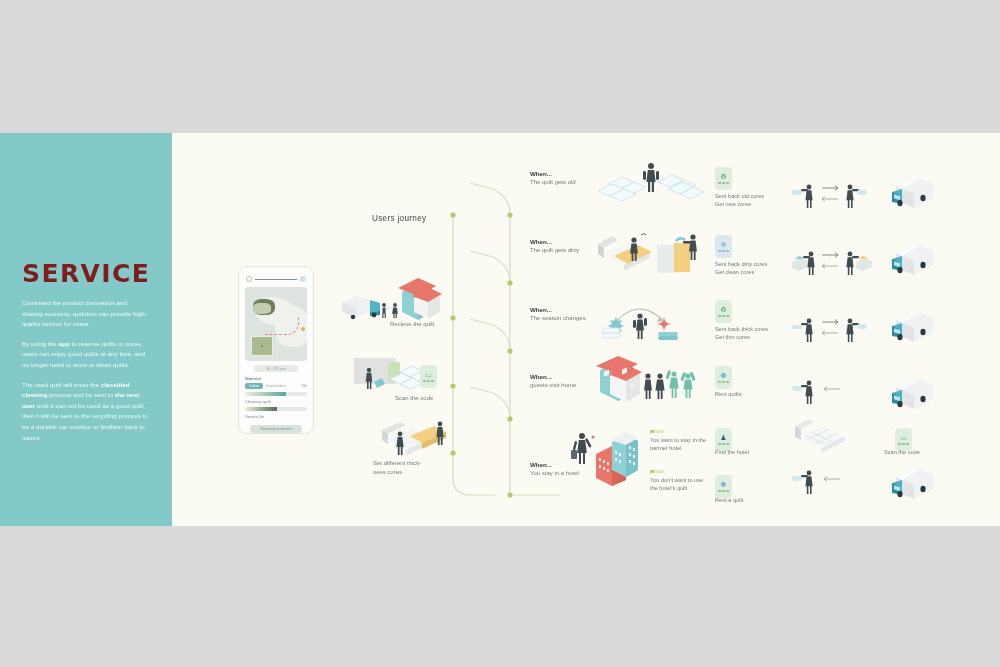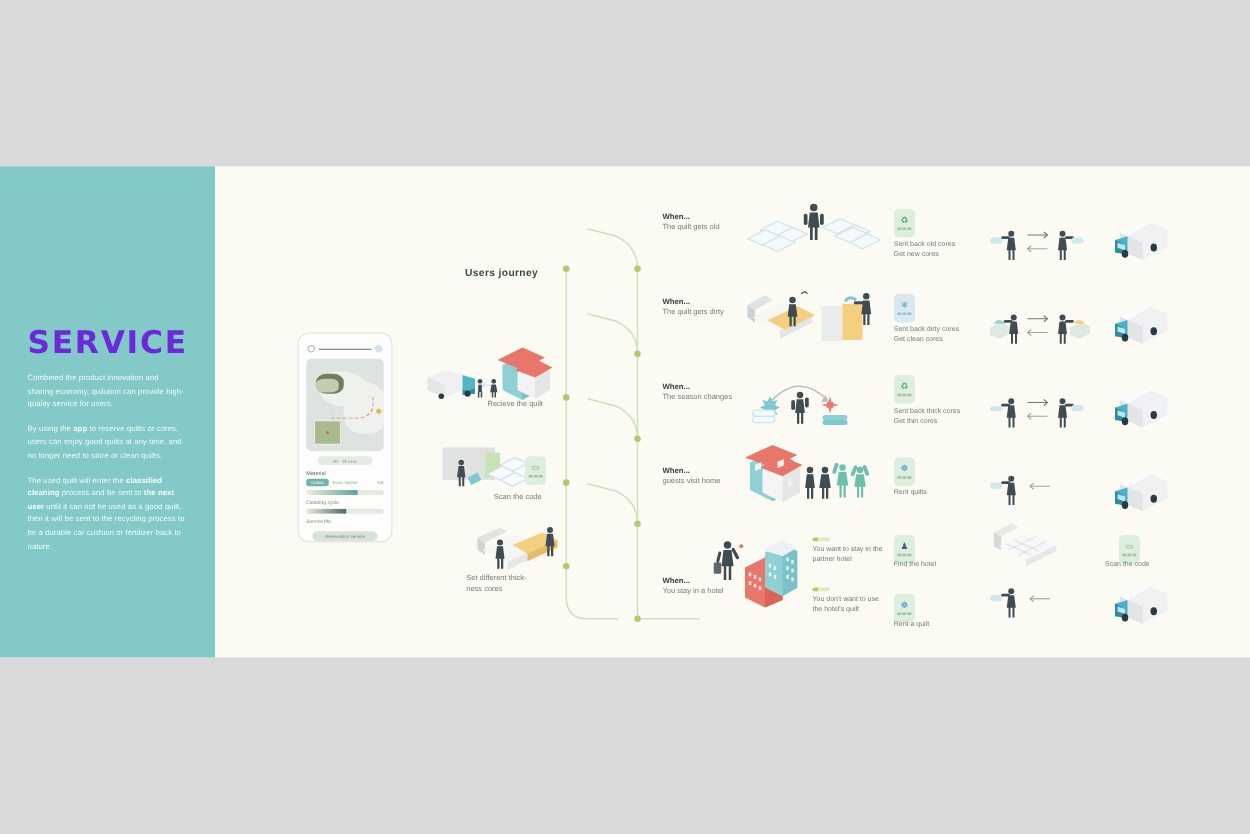--- a/index.html
+++ b/index.html
@@ -20,21 +20,21 @@
   
   .sidebar {
     position: absolute; left: 0; top: 133px;
     width: 172px; height: 393px;
     background: #82c9c8;
     padding: 0 18px;
   }
   .sidebar-title {
     position: absolute; left: 22px; top: 126px;
     font-size: 25px; font-weight: 800; letter-spacing: 1.4px;
-    color: #6d28d9; font-family: "DejaVu Sans", sans-serif; text-align: right;
+    color: #7f1d1d; font-family: "DejaVu Sans", sans-serif; text-align: right;
   }
   .sidebar-body { position: absolute; left: 22px; top: 165px; width: 126px; }
   .sidebar-body p {
     color: #f2faf9; font-size: 6.2px; line-height: 10.6px;
     margin-bottom: 9px; letter-spacing: .06px;
   }
   .sidebar-body b { font-weight: 700; color: #ffffff; }
 
   
   .phone {
@@ -79,21 +79,21 @@
   .ph-bar.b1 i { width: 66%; background: linear-gradient(90deg,#eef0d8,#5aa3a0); }
   .ph-bar.b2 i { width: 52%; background: linear-gradient(90deg,#e9eed6,#4c6b62); }
   .ph-lbl { font-size: 4px; color: #7a8a80; margin-top: 3px; }
   .ph-btn { margin: 6px auto 0; width: 52px; height: 8px; border-radius: 4px;
     background: #d8e2dd; color: #7d8e87; font-size: 3.6px;
     display: flex; align-items: center; justify-content: center; }
 
   
   .journey-title {
     position: absolute; left: 372px; top: 214px;
-    font-size: 8.2px; font-weight: 700; color: #3d4a4a; letter-spacing: .3px;
+    font-size: 8.2px; font-weight: 400; color: #3d4a4a; letter-spacing: .3px;
   }
   .cap { position: absolute; font-size: 6px; color: #6f7d78; line-height: 8.6px; }
   .when { position: absolute; font-size: 6px; line-height: 9px; color: #6f7d78; }
   .when b { display: block; color: #333f3f; font-weight: 700; font-size: 6.2px; }
   .cardcap { position: absolute; font-size: 5.6px; color: #6f7d78; line-height: 8.4px; }
   .branch { position: absolute; font-size: 5.6px; color: #6f7d78; line-height: 8.2px; width: 58px; }
   .branch .dot { display:block; width: 14px; height: 3px; border-radius: 2px;
     background: linear-gradient(90deg,#b5c96a 0 4px,#dfe9c4 4px); margin-bottom: 3px; }
 
   

